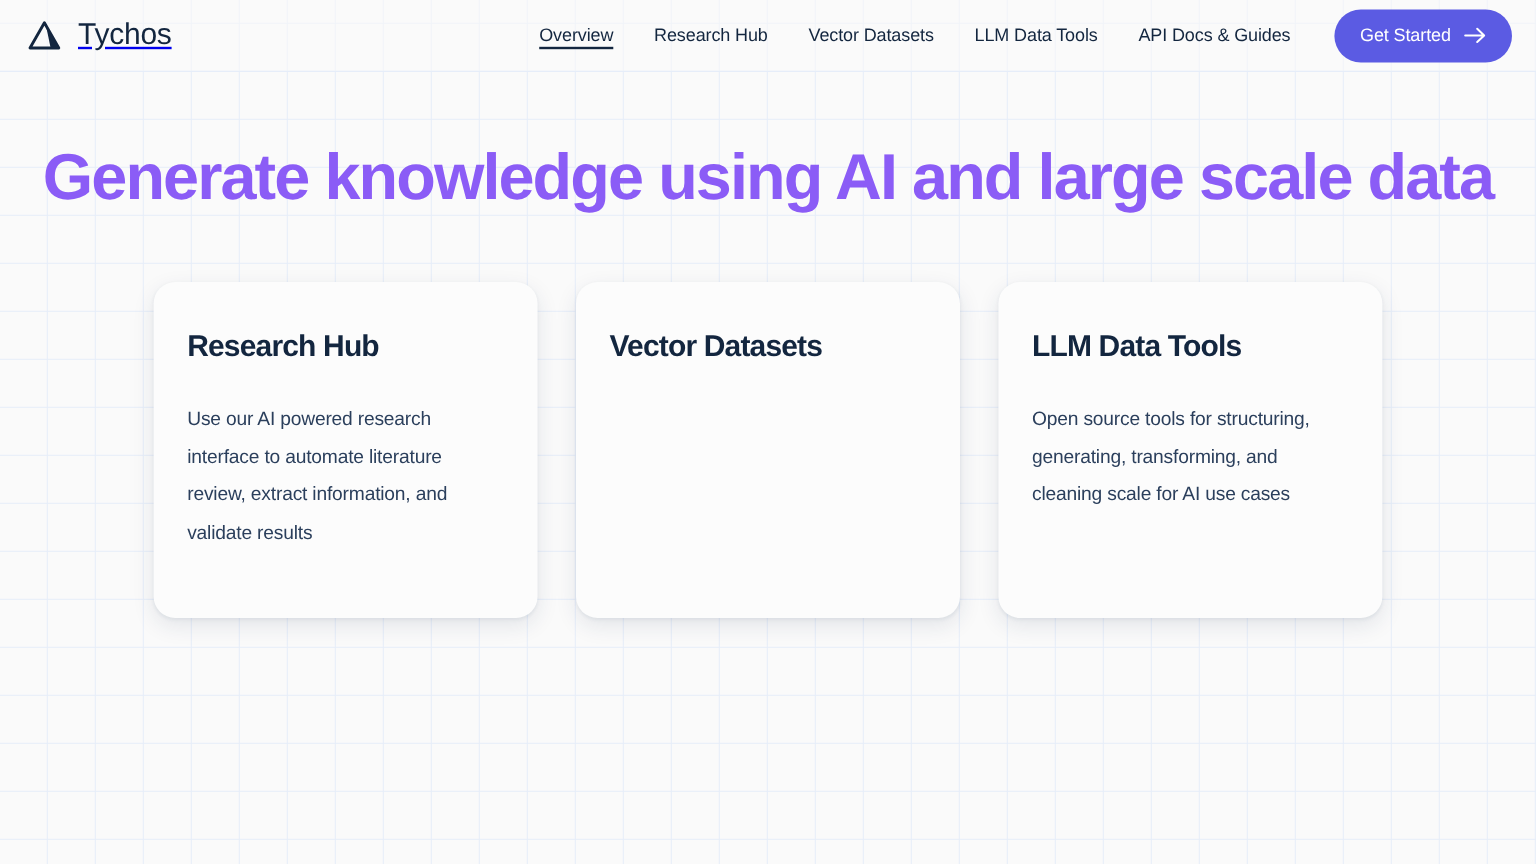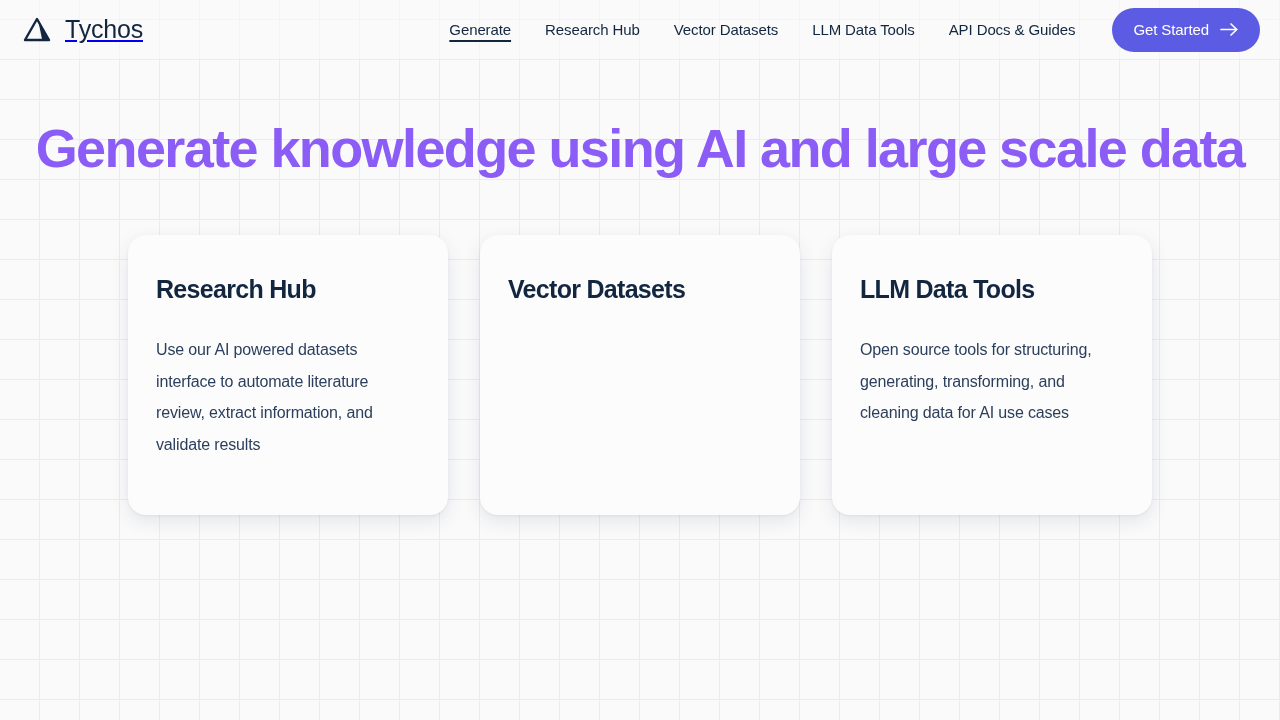--- a/index.html
+++ b/index.html
@@ -172,21 +172,21 @@
       <span class="brand-logo">
         <svg width="30" height="28" viewBox="0 0 30 28" aria-hidden="true">
           <path d="M15 3 L27 24 L3 24 Z" fill="none" stroke="#13263f" stroke-width="2.4" stroke-linejoin="round"></path>
           <path d="M16.4 5.6 L27 24 L20.2 24 Z" fill="#13263f"></path>
         </svg>
       </span>
       <span class="brand-name">Tychos</span>
     </a>
 
     <nav class="nav">
-      <a class="nav-link active" href="#">Generate</a>
+      <a class="nav-link active" href="#">Overview</a>
       <a class="nav-link" href="#">Research Hub</a>
       <a class="nav-link" href="#">Vector Datasets</a>
       <a class="nav-link" href="#">LLM Data Tools</a>
       <a class="nav-link" href="#">API Docs &amp; Guides</a>
 
       <button class="cta">
         <span>Get Started</span>
         <span class="cta-arrow">
           <svg width="19" height="15" viewBox="0 0 19 15" aria-hidden="true">
             <path d="M1 7.5 H16.5 M11 2 L16.8 7.5 L11 13" fill="none" stroke="#ffffff" stroke-width="1.7" stroke-linecap="round" stroke-linejoin="round"></path>
@@ -198,27 +198,27 @@
   </header>
 
   <section class="hero">
     <h1 class="hero-title">Generate knowledge using AI and large scale data</h1>
   </section>
 
   <section class="cards">
 
     <article class="card">
       <h2 class="card-title">Research Hub</h2>
-      <p class="card-text">Use our AI powered datasets interface to automate literature review, extract information, and validate results</p>
+      <p class="card-text">Use our AI powered research interface to automate literature review, extract information, and validate results</p>
     </article>
 
     <article class="card">
       <h2 class="card-title">Vector Datasets</h2>
     </article>
 
     <article class="card">
       <h2 class="card-title">LLM Data Tools</h2>
-      <p class="card-text">Open source tools for structuring, generating, transforming, and cleaning data for AI use cases</p>
+      <p class="card-text">Open source tools for structuring, generating, transforming, and cleaning scale for AI use cases</p>
     </article>
 
   </section>
 
 </div>
 
 </body></html>

